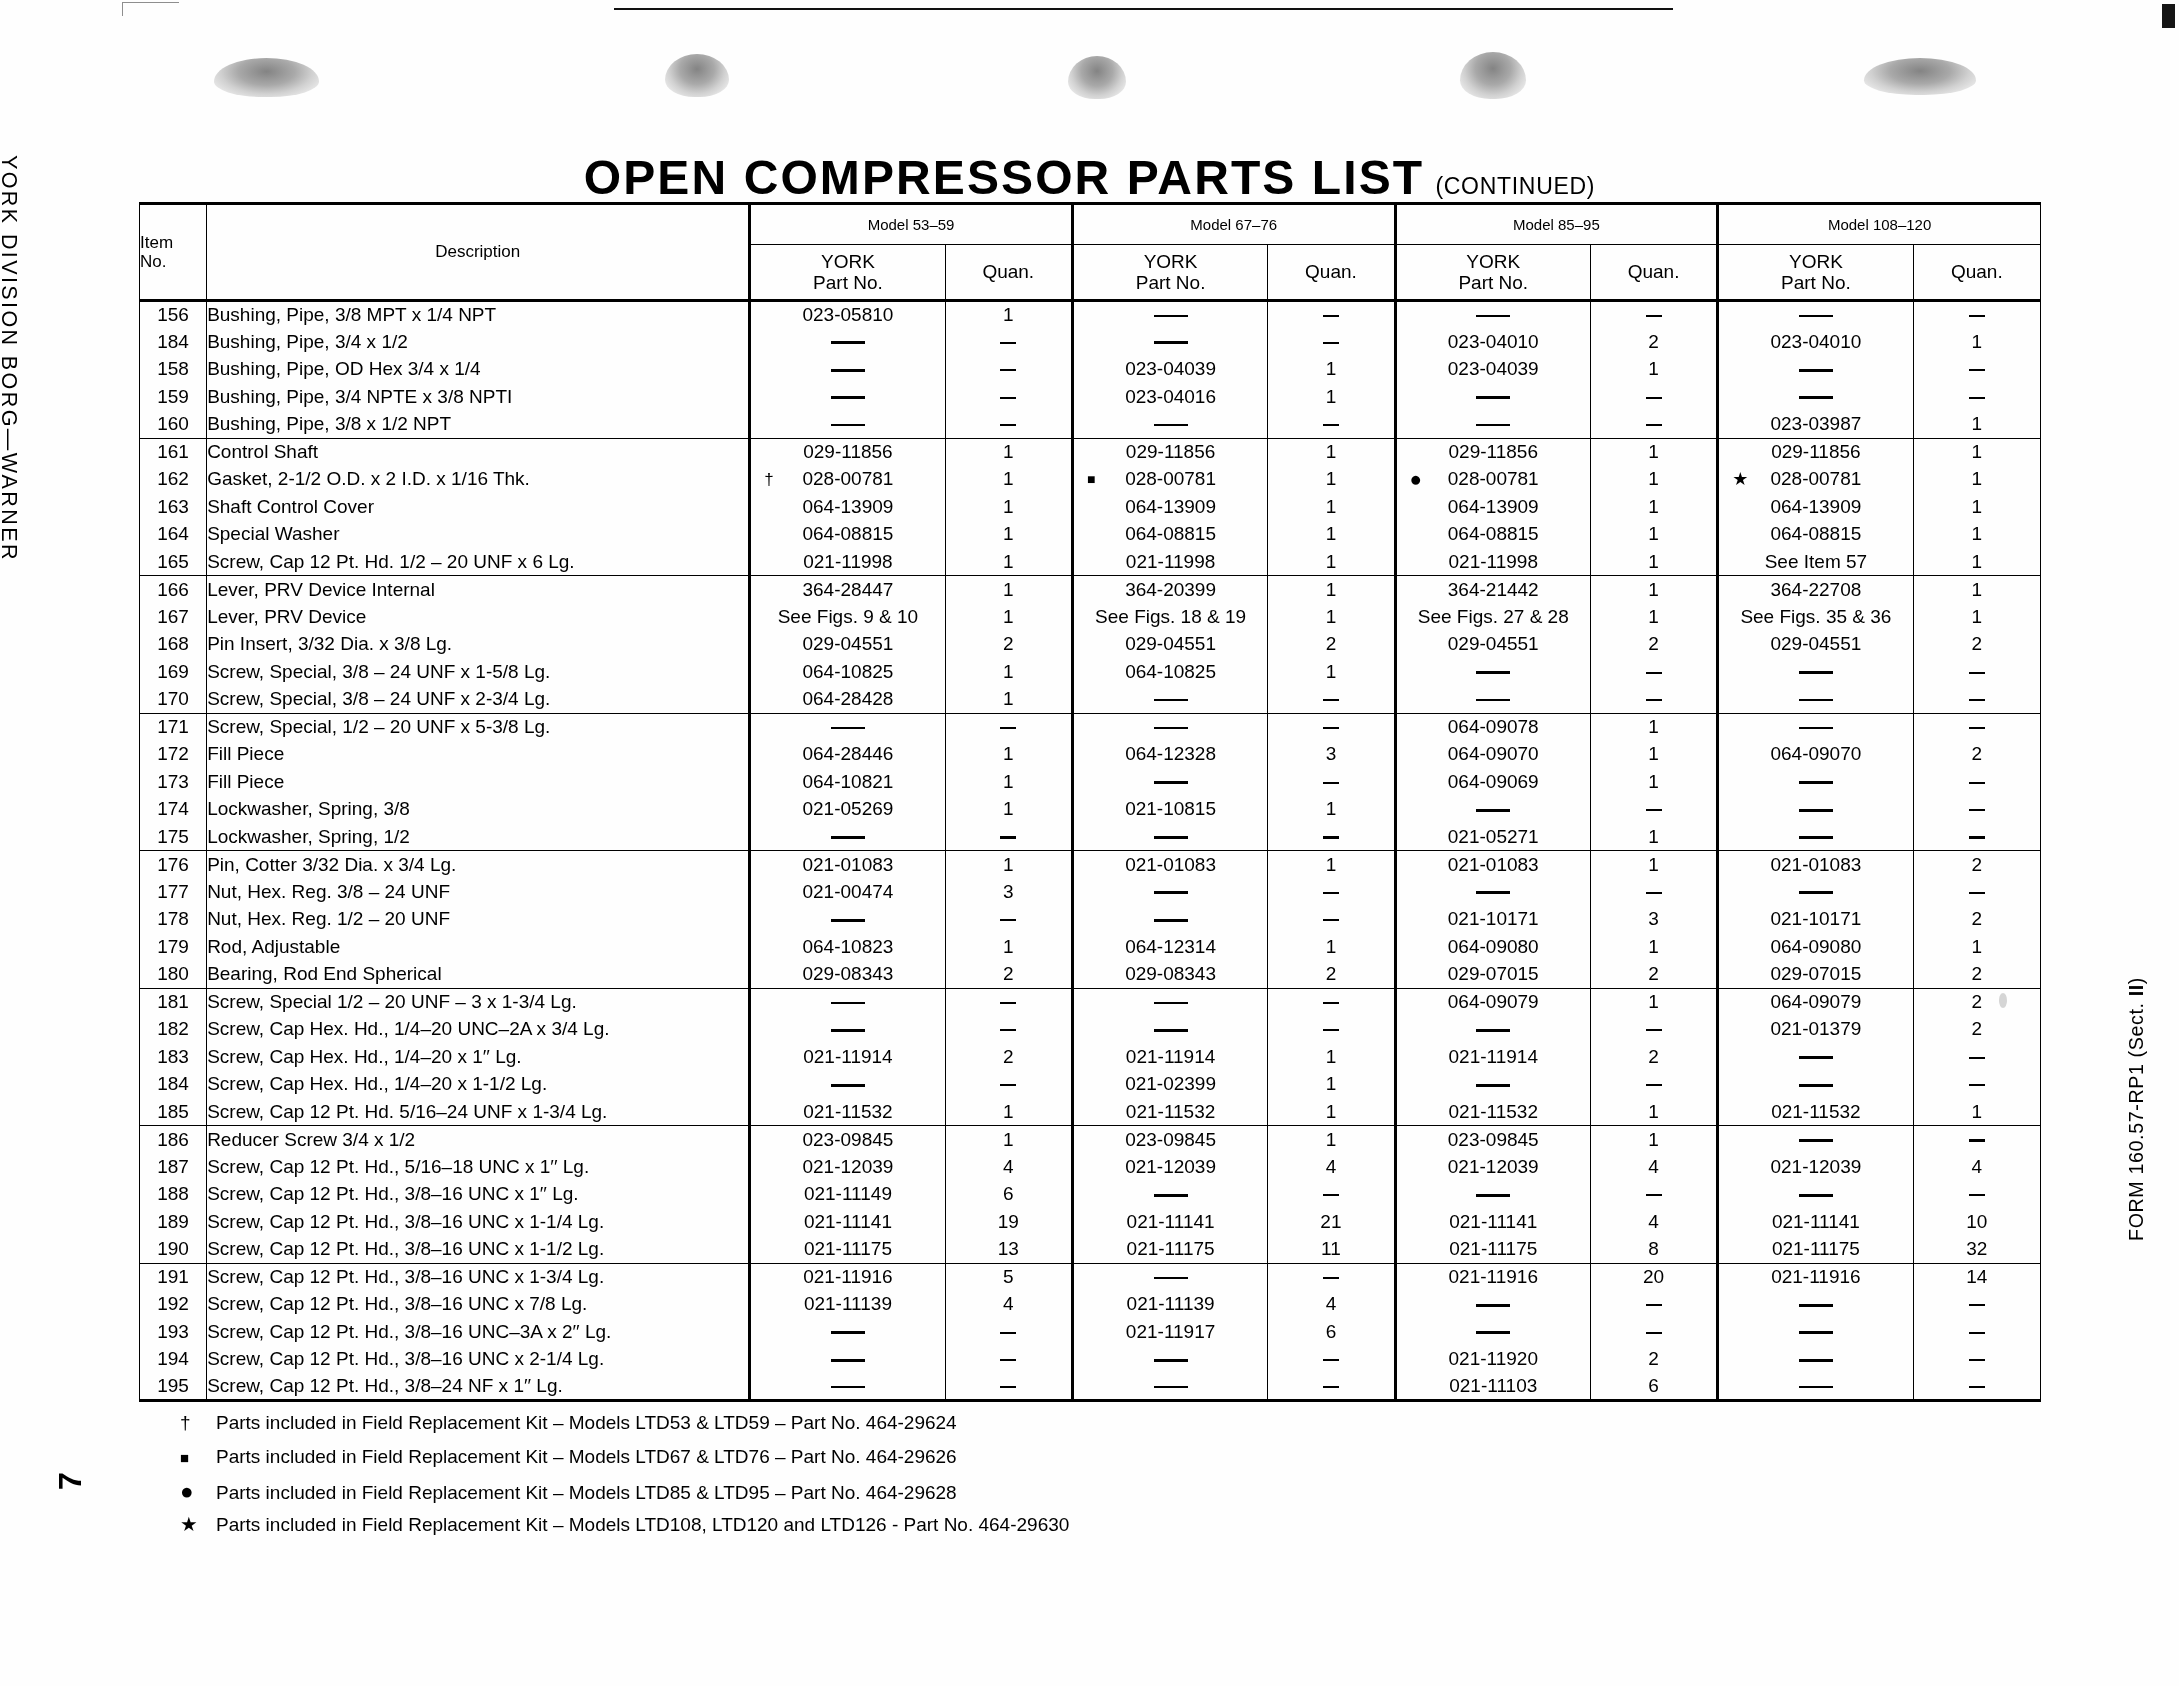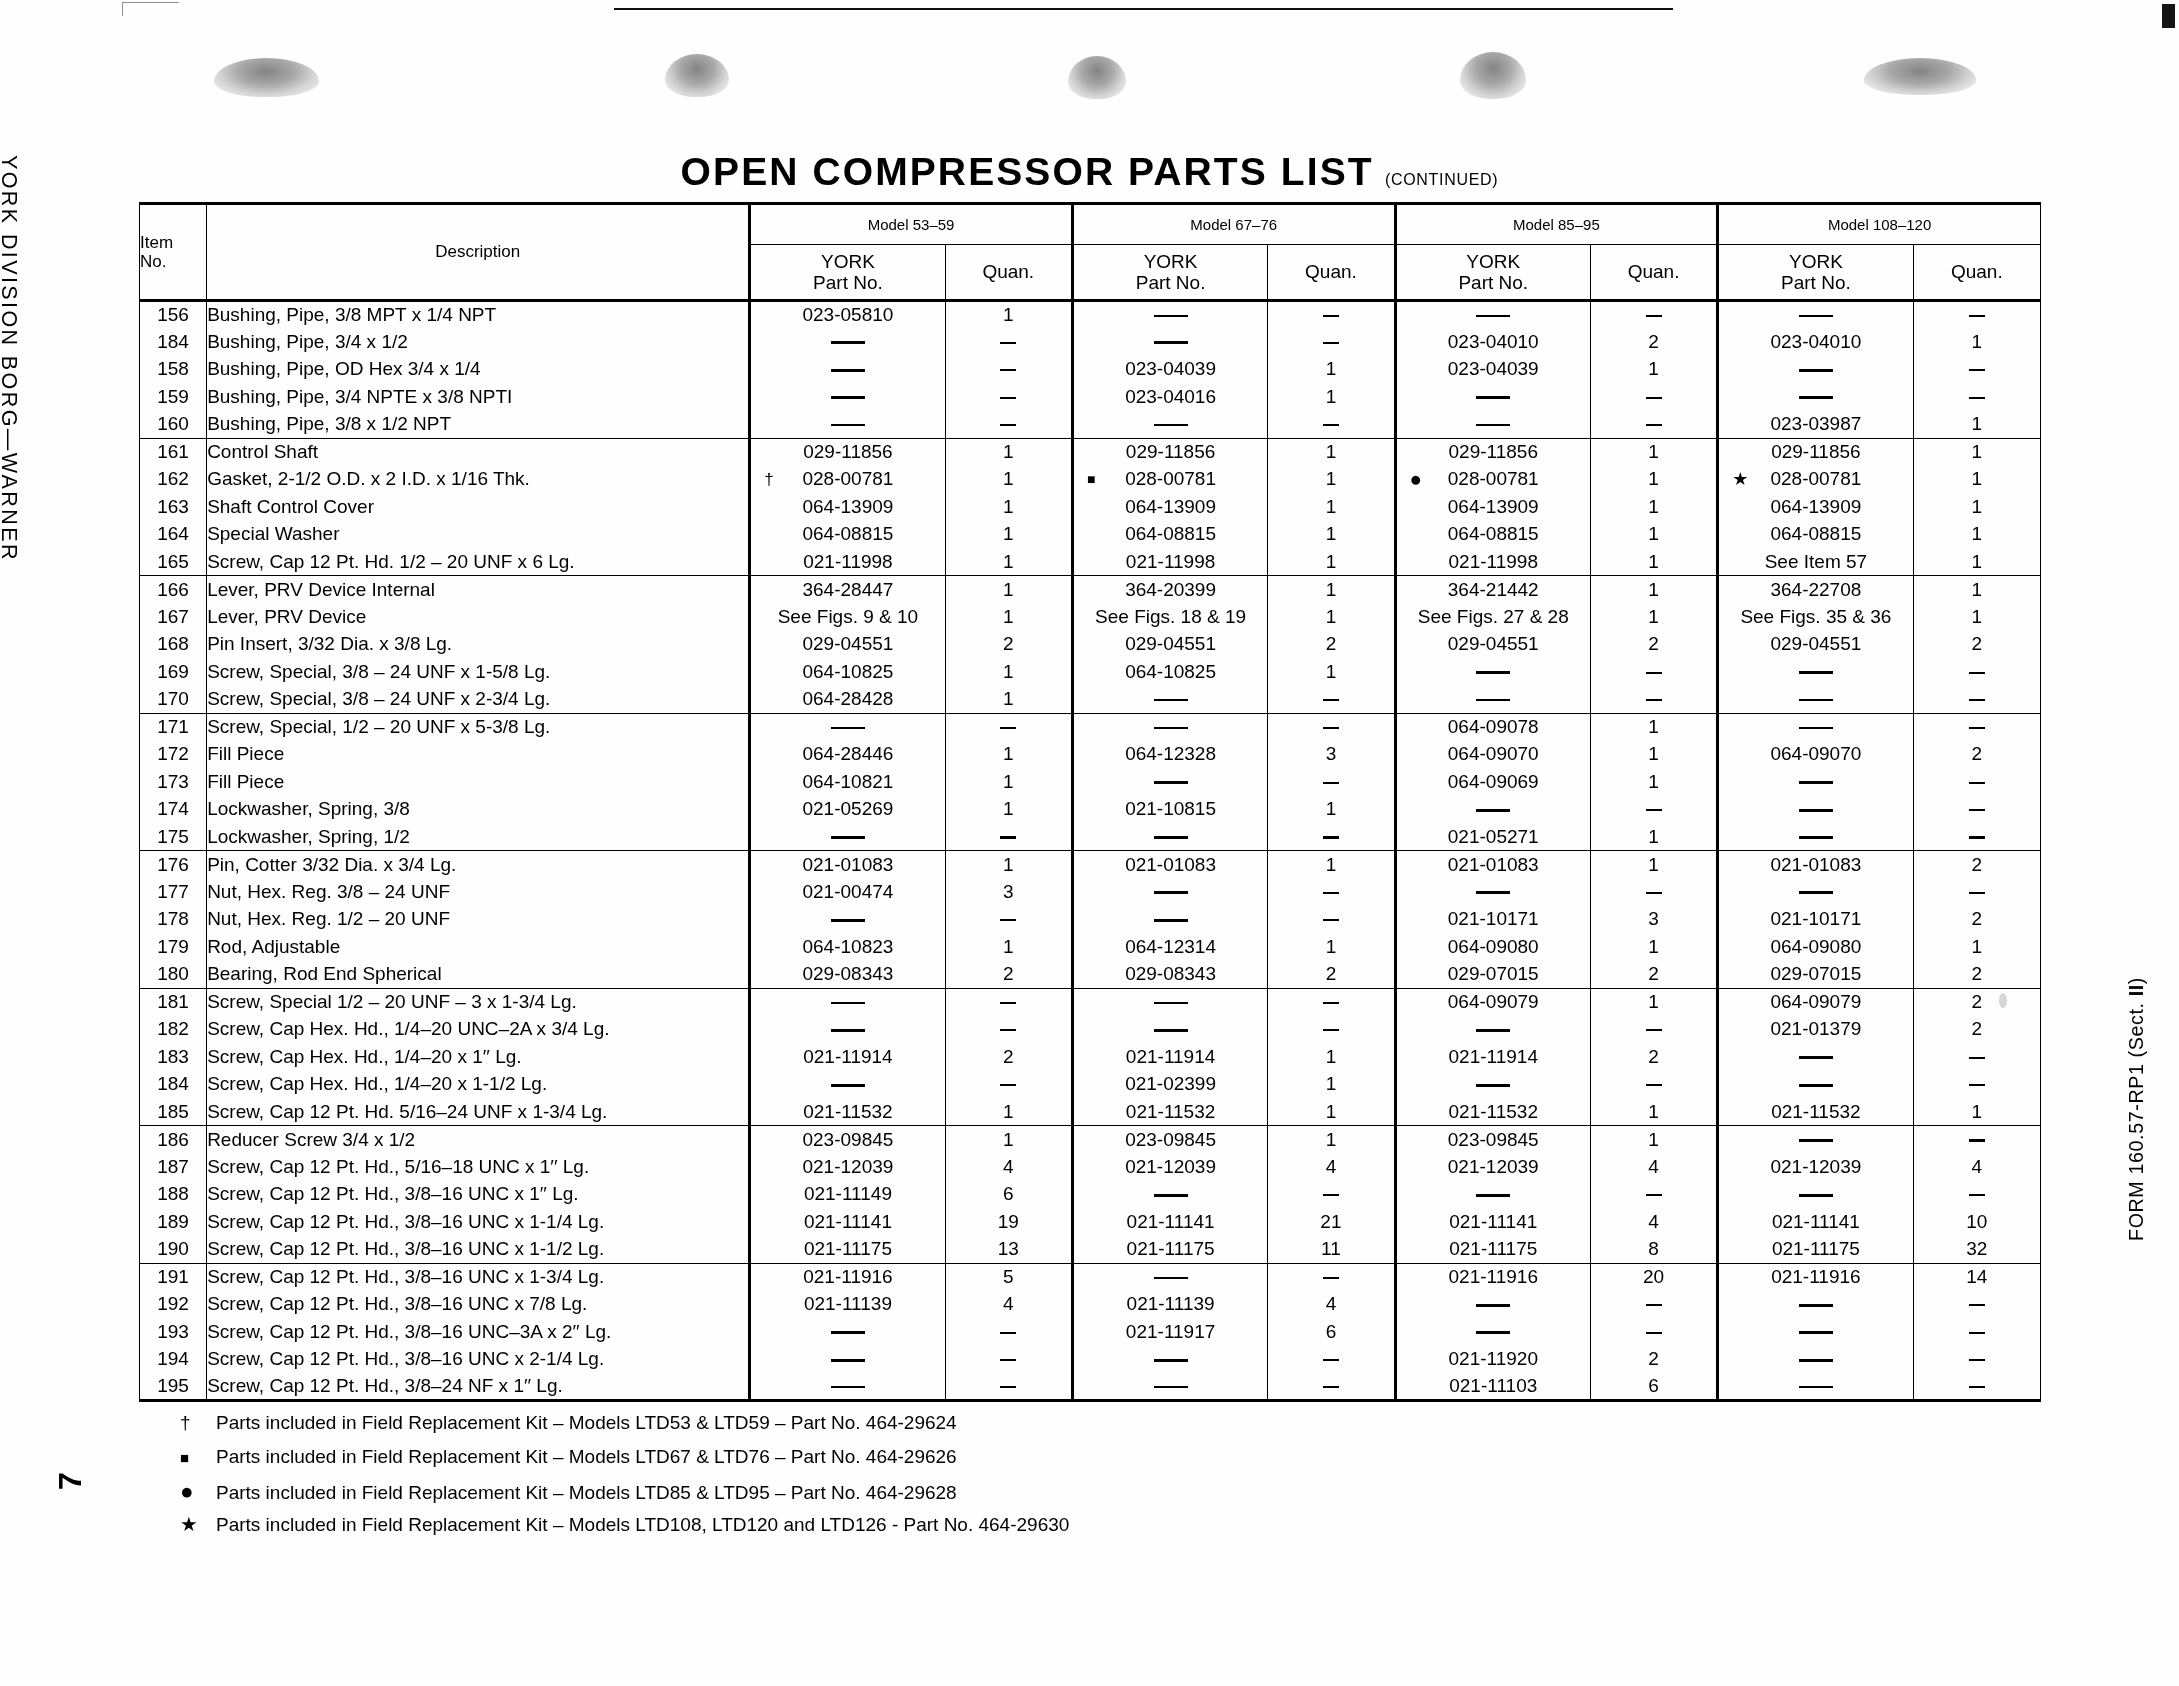--- a/index.html
+++ b/index.html
@@ -84,28 +84,28 @@
   }
 
   
   .title-wrap {
     position: absolute;
     left: 0; top: 150px;
     width: 2179px;
     text-align: center;
   }
   .title-main {
-    font-size: 39px;
+    font-size: 48px;
     font-weight: 700;
     letter-spacing: 2.1px;
     display: inline;
     font-family: "Liberation Sans", sans-serif;
   }
   .title-cont {
-    font-size: 16px;
+    font-size: 23px;
     font-weight: 400;
     letter-spacing: 0.7px;
     display: inline;
     margin-left: 11.2px;
   }
 
   
   .table-wrap {
     position: absolute;
     left: 139px; top: 202px;

